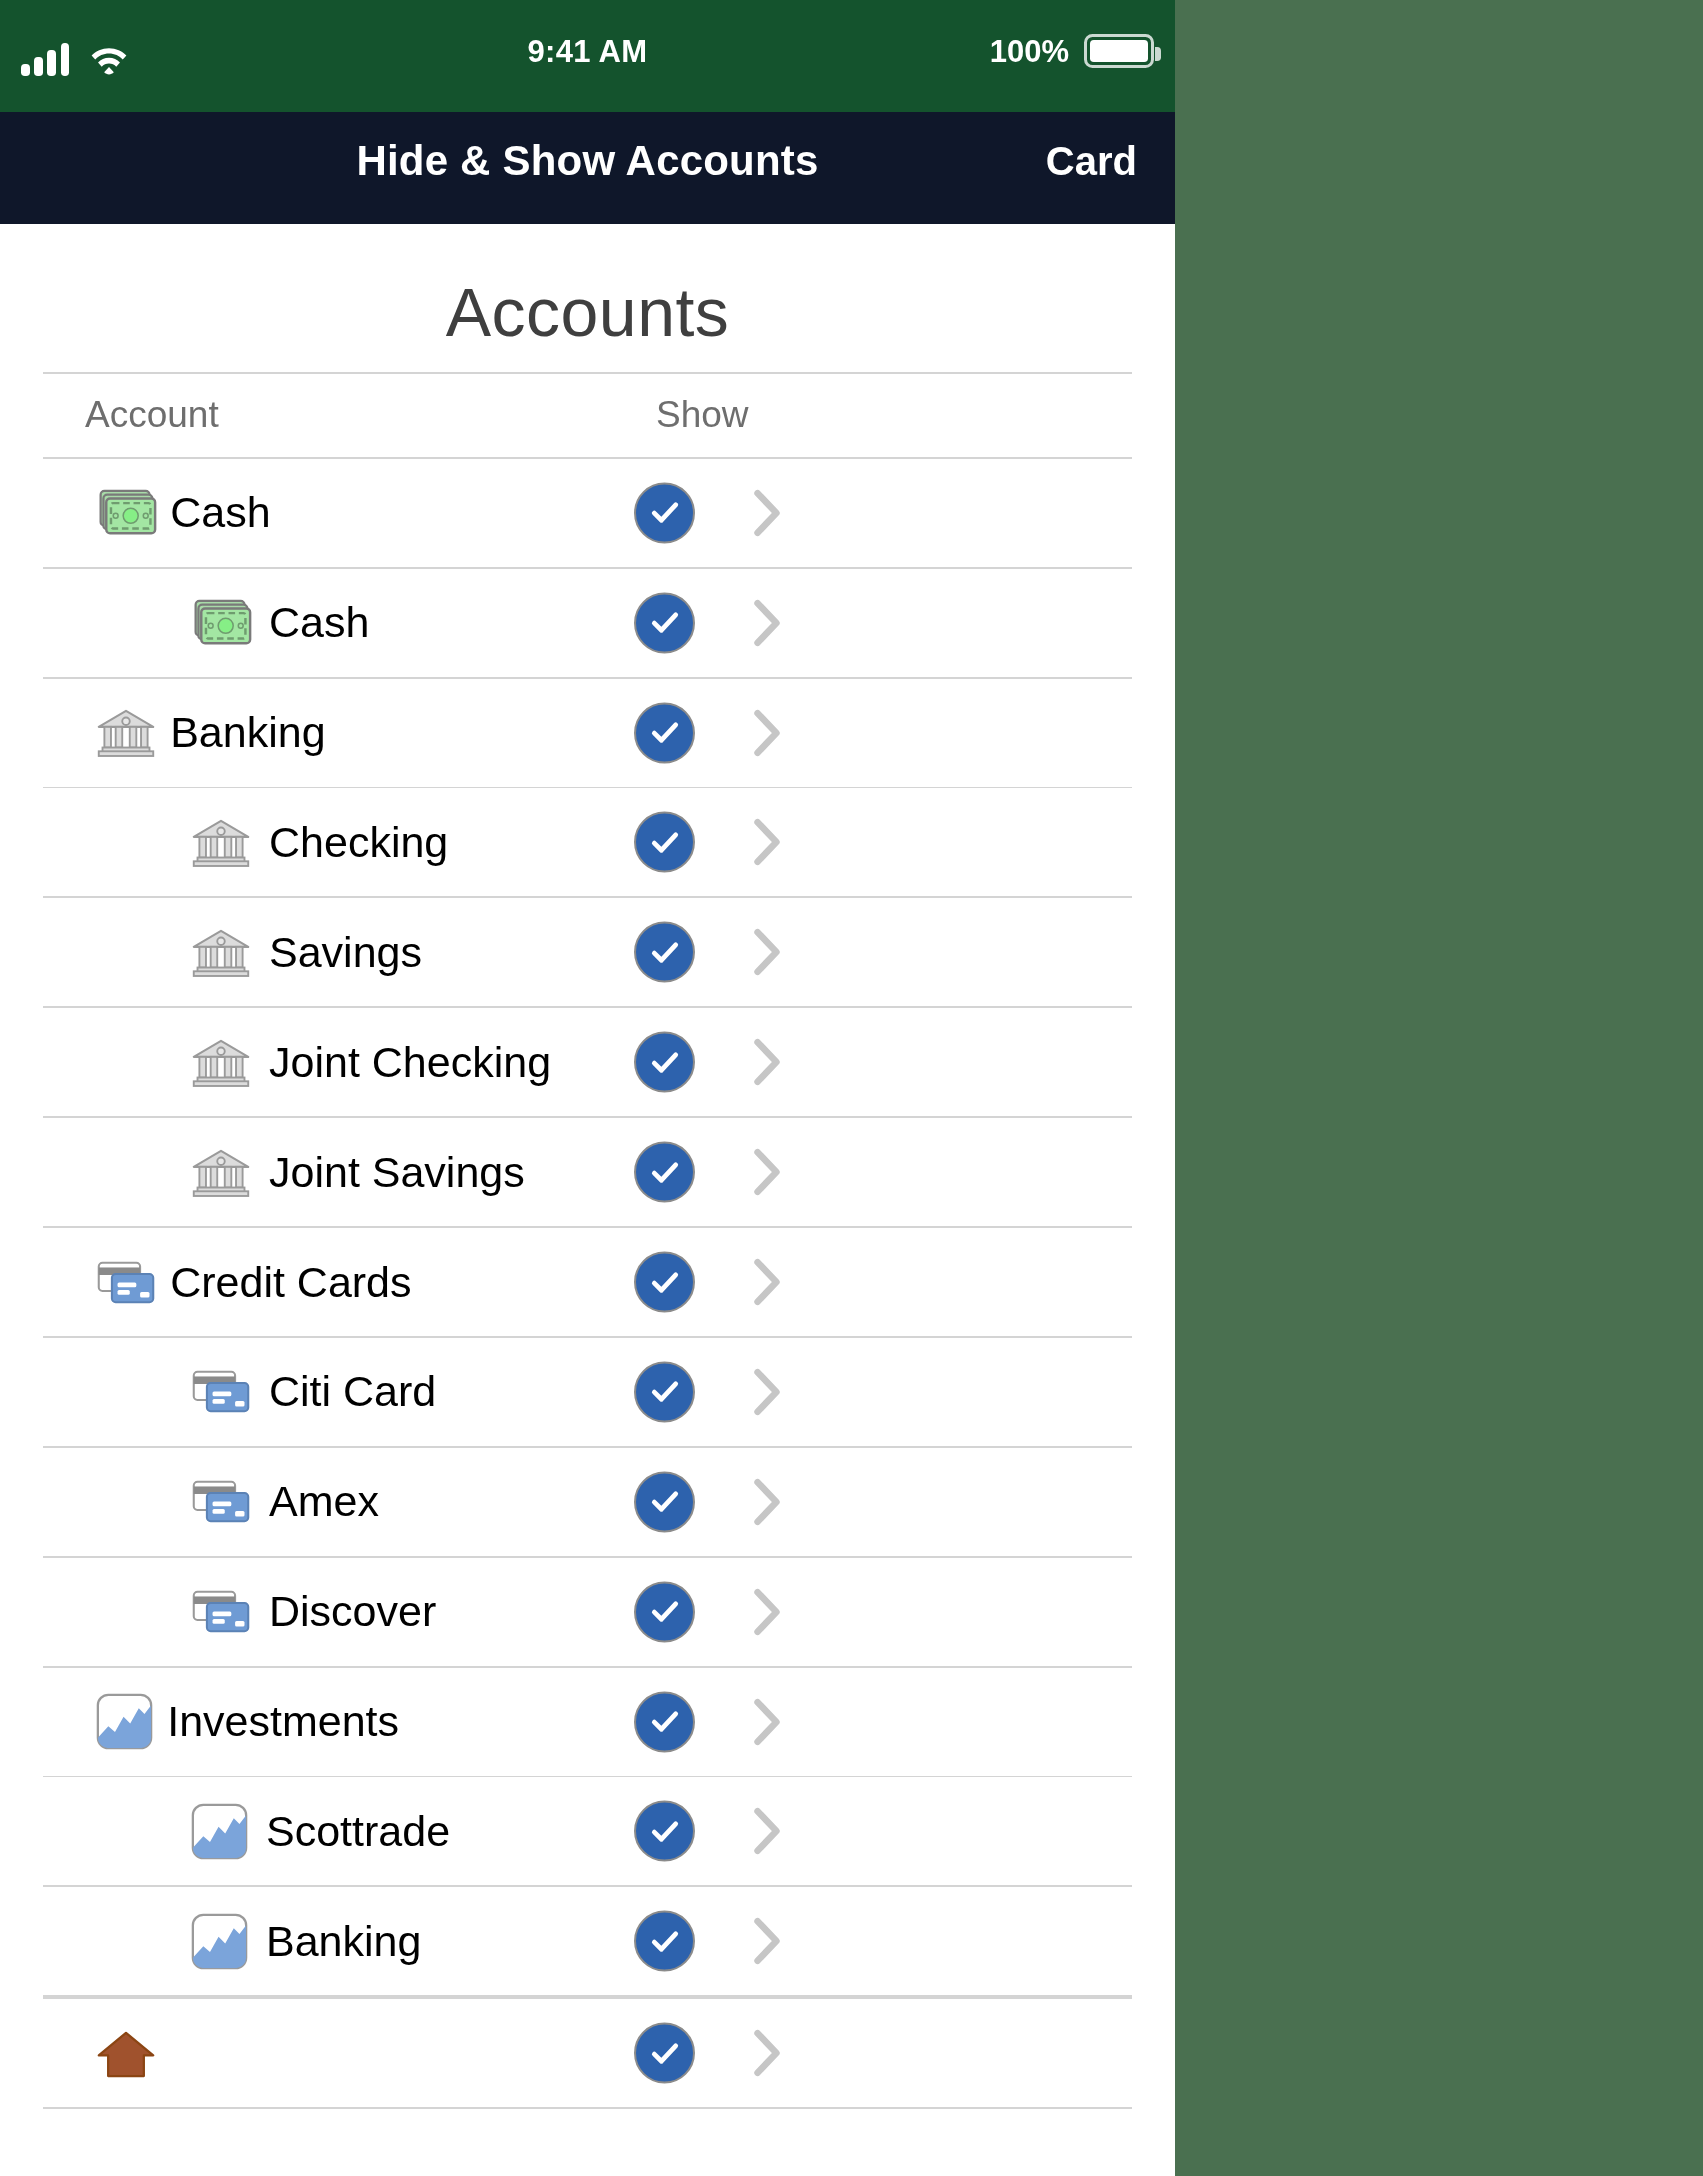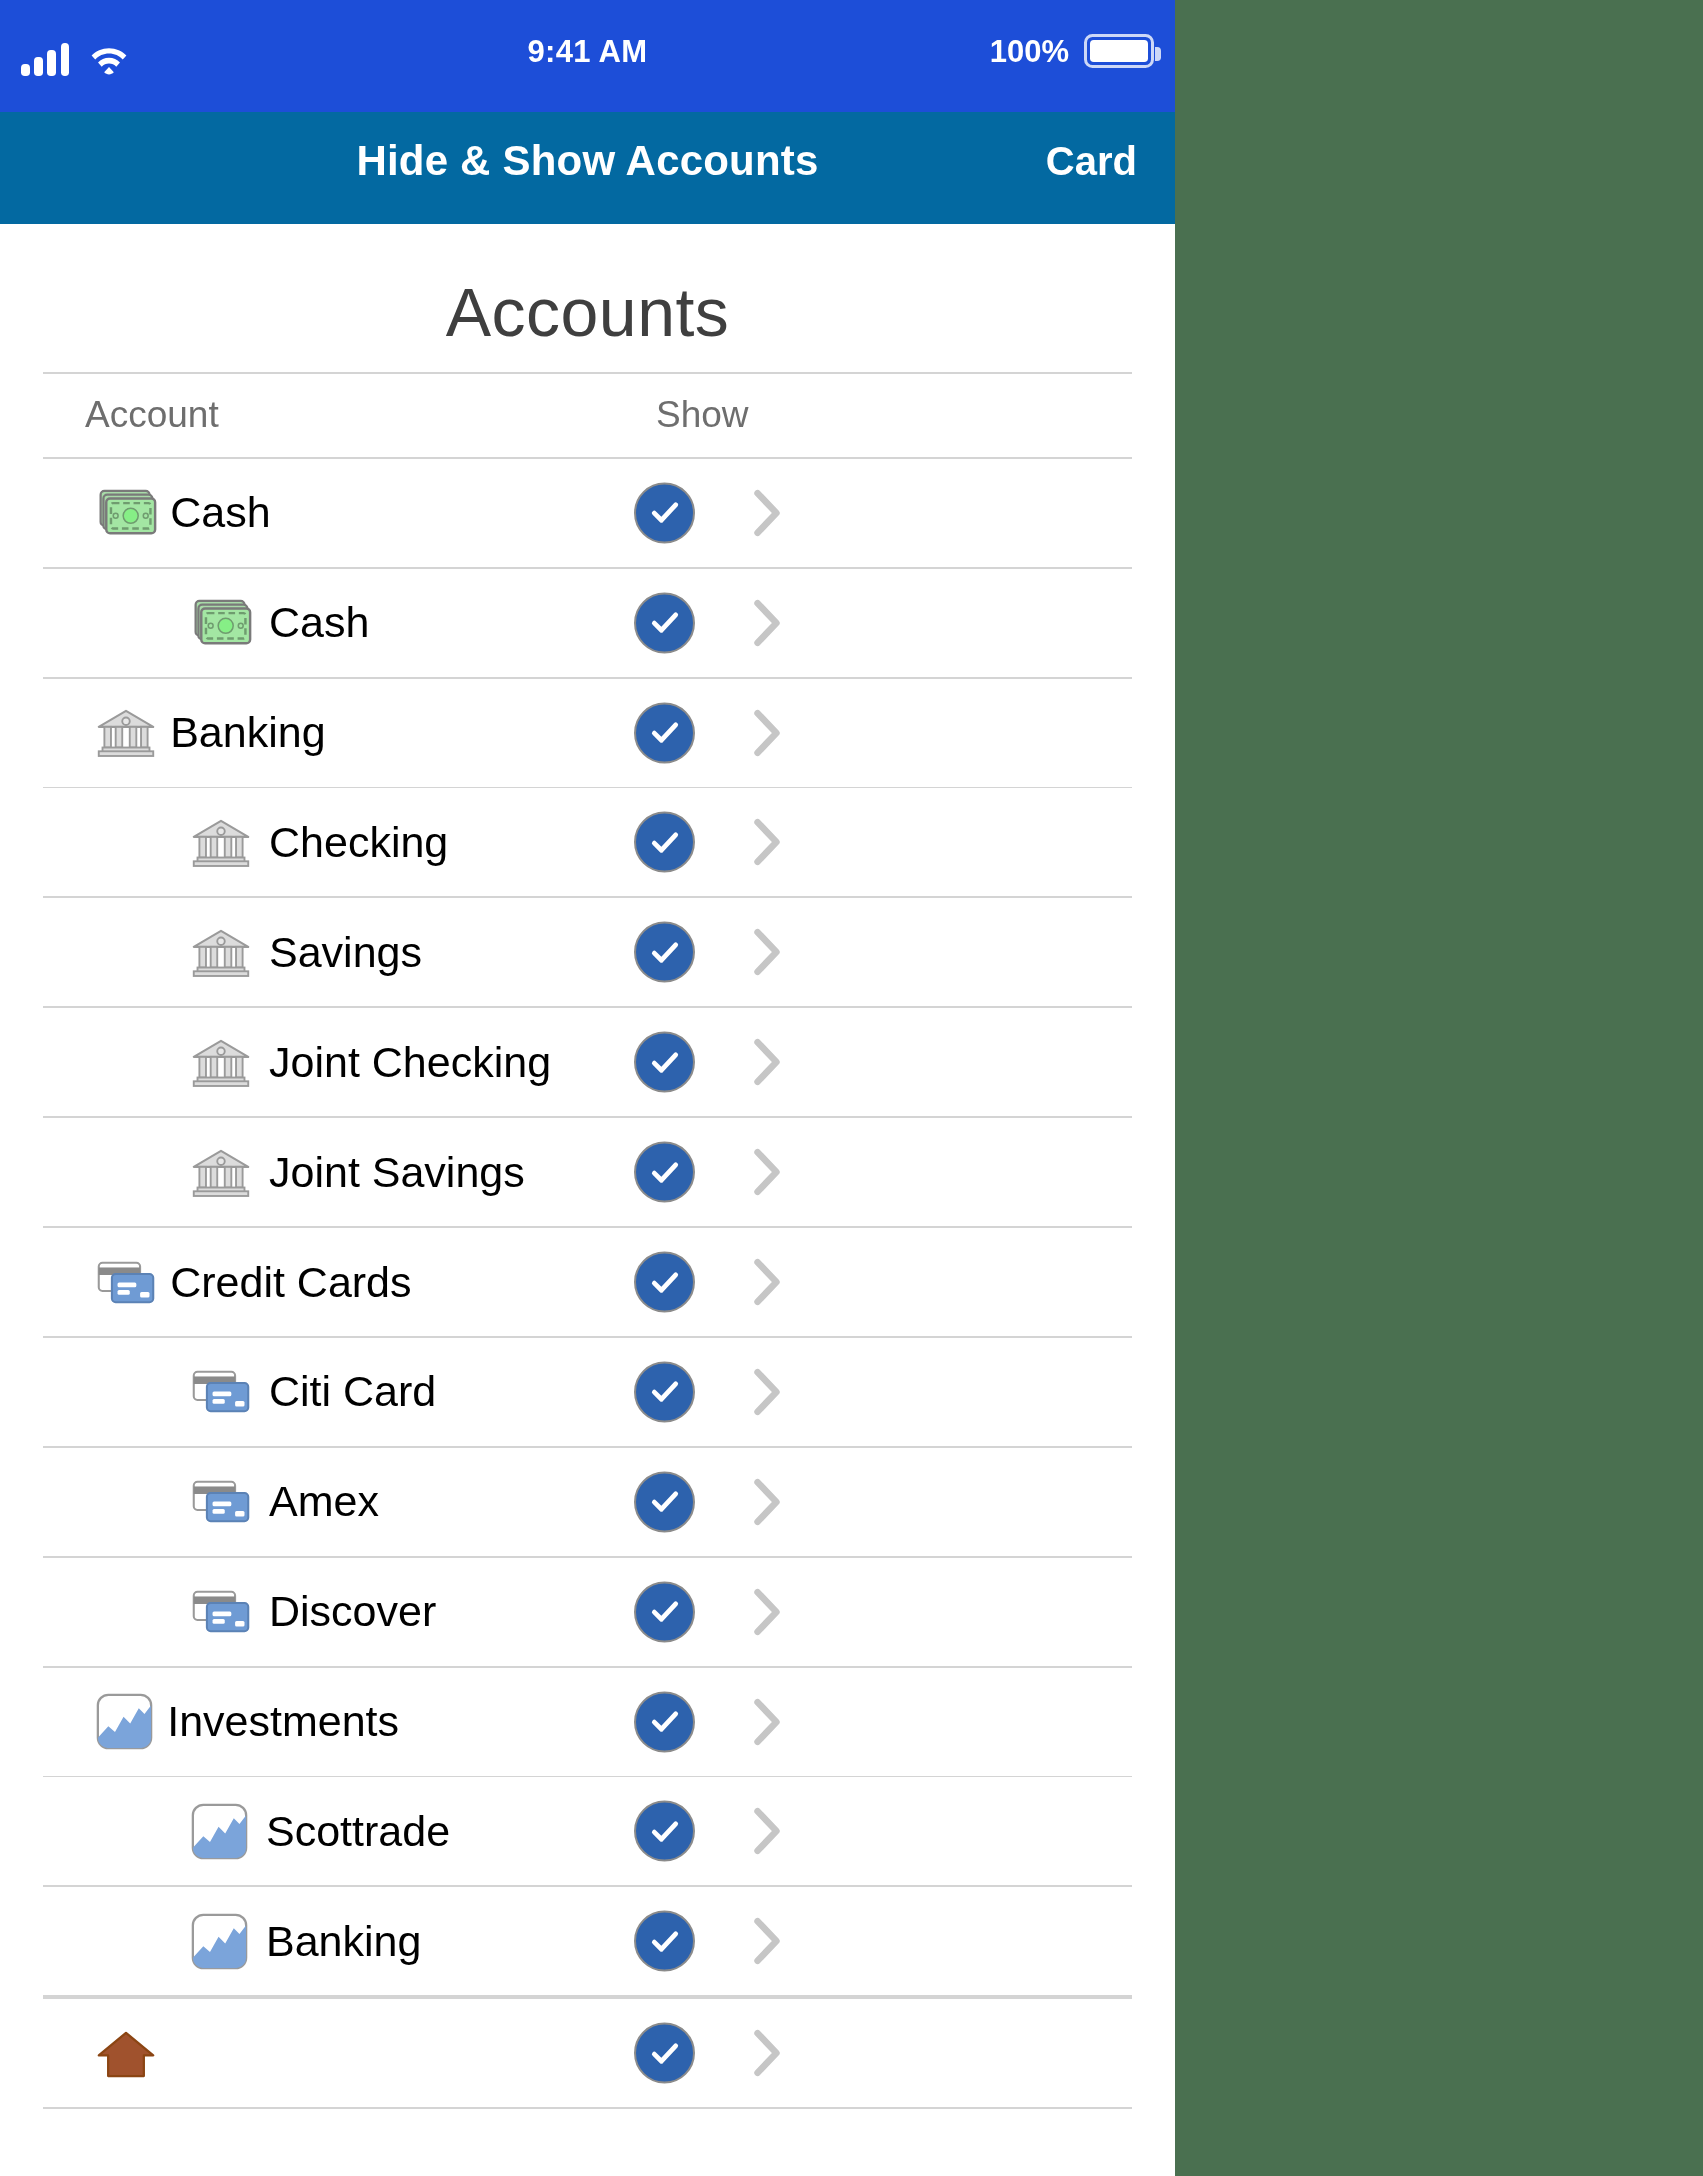--- a/index.html
+++ b/index.html
@@ -13,21 +13,21 @@
     position:absolute; left:0; top:0;
     width:1175px; height:2177px;
     background:#ffffff;
     overflow:hidden;
   }
 
   
   .statusbar {
     position:relative;
     height:112px;
-    background:#1d4ed8;
+    background:#14532d;
     color:#ffffff;
   }
   .sb-left { position:absolute; left:21px; top:42px; display:flex; align-items:flex-end; gap:21px; }
   .signal { display:flex; align-items:flex-end; gap:4.7px; height:34px; }
   .signal i { display:block; width:8.5px; background:#fff; border-radius:3.8px; }
   .signal i:nth-child(1){ height:12.3px; }
   .signal i:nth-child(2){ height:19px; }
   .signal i:nth-child(3){ height:25.6px; }
   .signal i:nth-child(4){ height:33px; }
   .wifi { width:38px; height:34px; }
@@ -50,21 +50,21 @@
     content:""; position:absolute; right:-10.4px; top:10.4px;
     width:6.6px; height:13.2px; border-radius:0 3.8px 3.8px 0;
     background:rgba(255,255,255,.78);
   }
   .batt > span { display:block; height:100%; background:#fff; border-radius:3.8px; }
 
   
   .navbar {
     position:relative;
     height:112px;
-    background:#0369a1;
+    background:#0f172a;
     color:#ffffff;
   }
   .nav-title {
     position:absolute; left:0; right:0; top:24.6px;
     text-align:center;
     font-size:42px; font-weight:bold; letter-spacing:0.2px;
   }
   .nav-done {
     position:absolute; right:38px; top:26.5px;
     font-size:40px; font-weight:bold;

